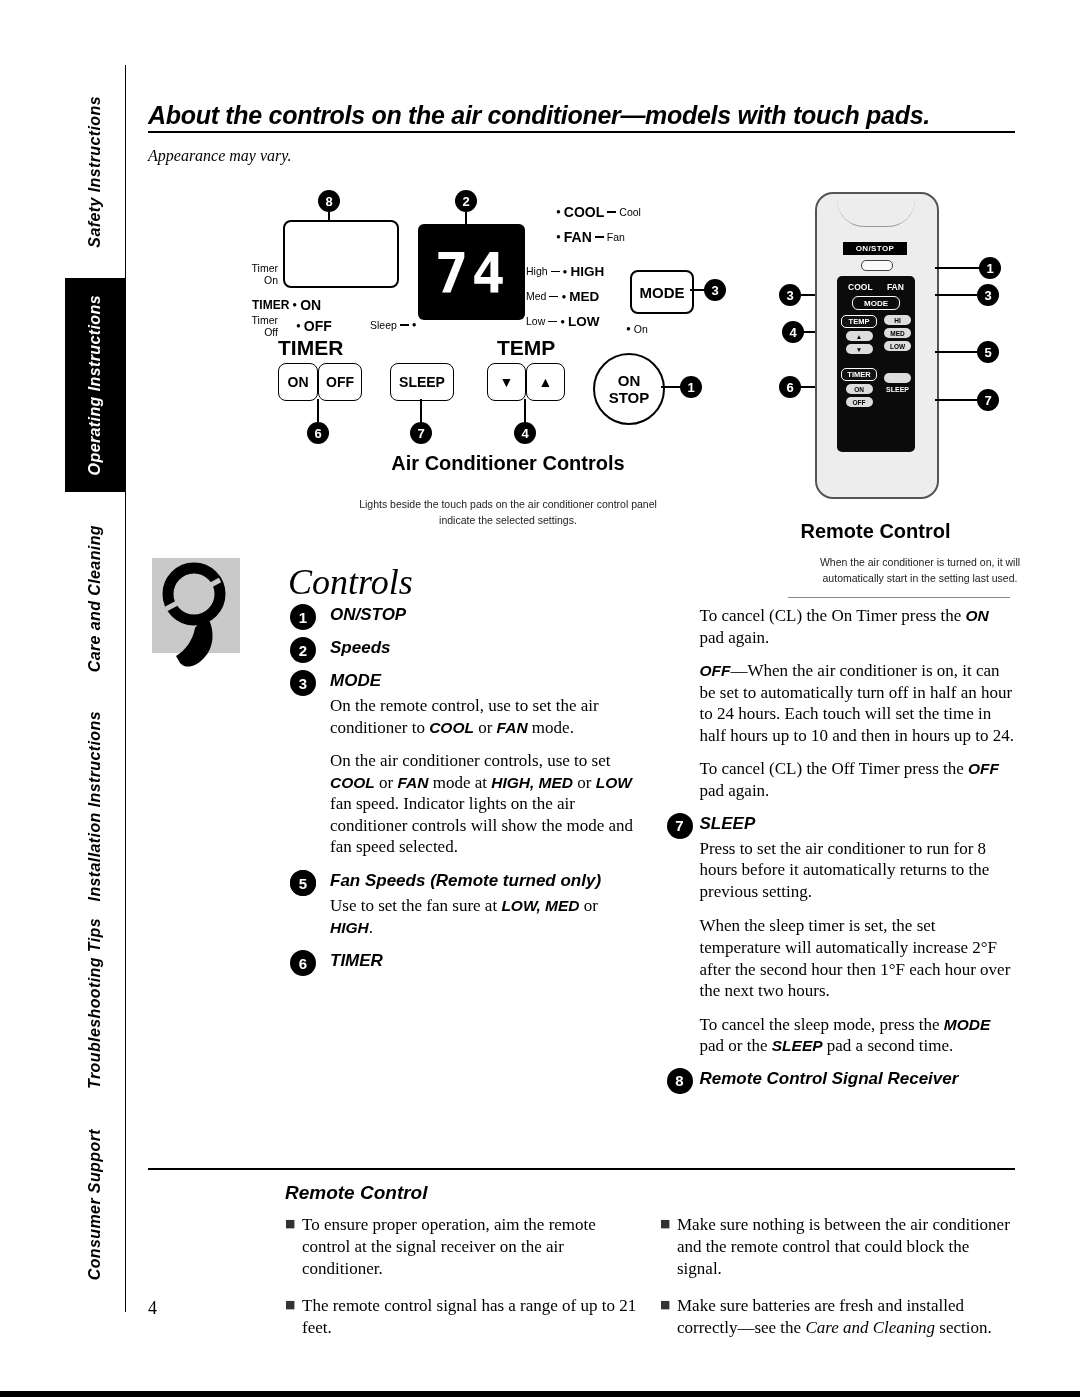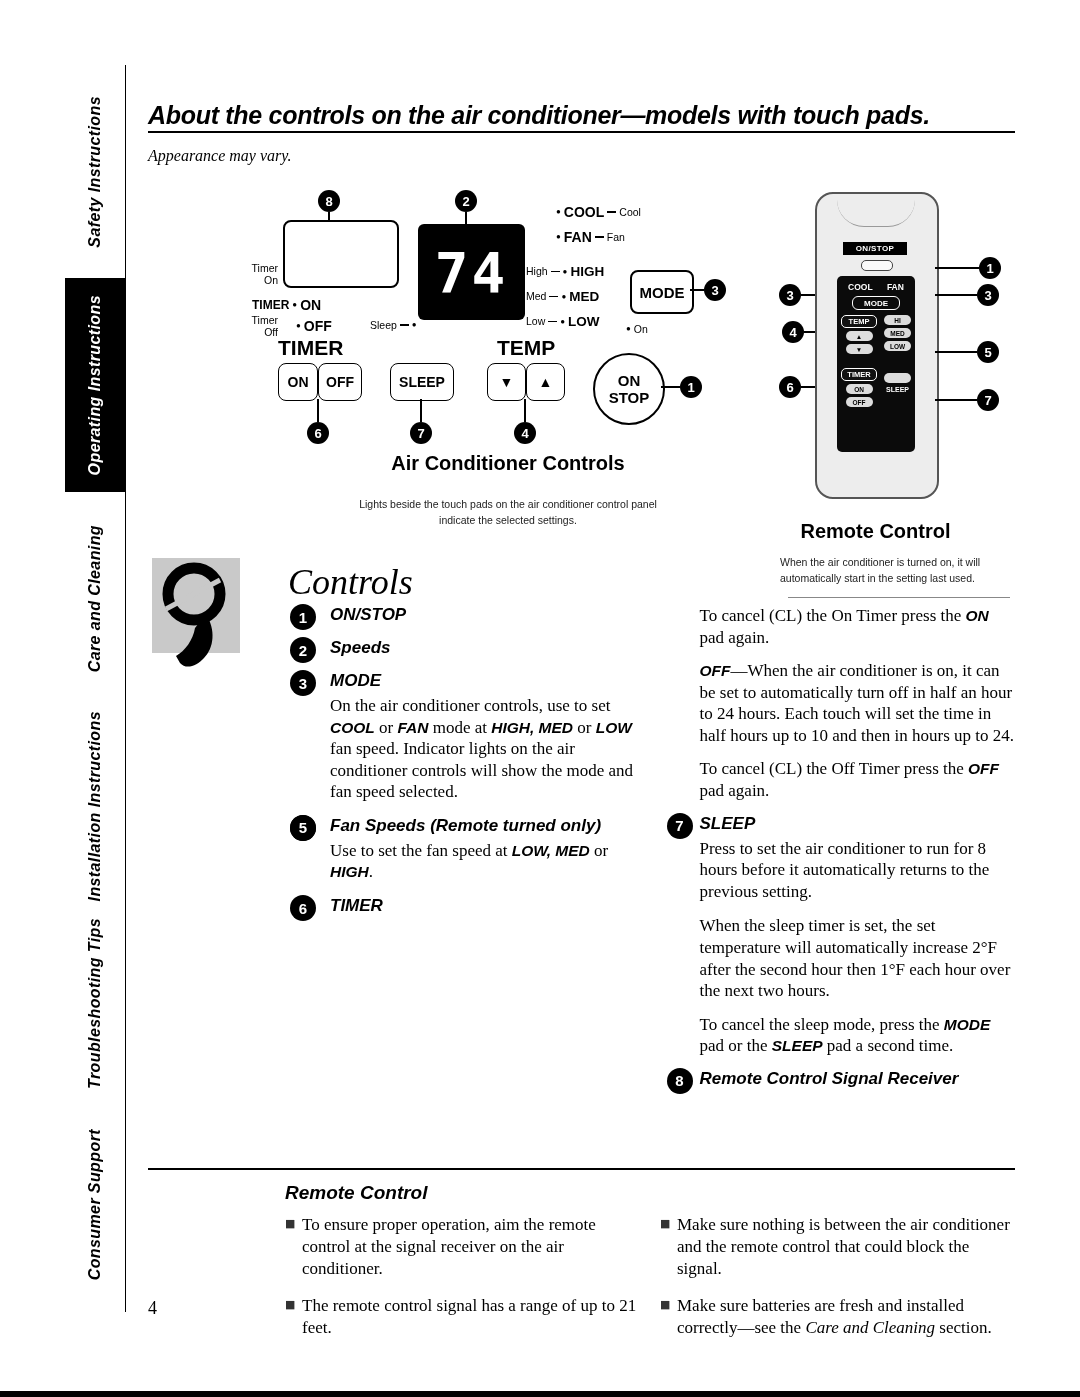--- a/index.html
+++ b/index.html
@@ -68,21 +68,21 @@
           font:bold 8px "Liberation Sans",sans-serif;display:flex;align-items:center;justify-content:center}
   .r-cols{display:flex;justify-content:space-between;flex:1}
   .r-col{display:flex;flex-direction:column;align-items:center;gap:3px}
   .r-lab{width:34px;height:11px;border:1px solid #fff;border-radius:5px;color:#fff;background:#111;
          font:bold 7.5px "Liberation Sans",sans-serif;display:flex;align-items:center;justify-content:center}
   .r-btn{width:27px;height:10px;background:#ddd;border-radius:5px;color:#000;
          font:bold 6.5px "Liberation Sans",sans-serif;display:flex;align-items:center;justify-content:center}
   .r-sleep-lab{color:#fff;font:bold 7px "Liberation Sans",sans-serif}
   .remote-heading{position:absolute;left:620px;top:350px;width:215px;text-align:center;
                   font:bold 20px "Liberation Sans",sans-serif}
-  .remote-note{position:absolute;left:632px;top:384px;width:228px;text-align:left;
+  .remote-note{position:absolute;left:658px;top:384px;width:228px;text-align:center;
                font:10.5px "Liberation Sans",sans-serif;color:#222;line-height:1.55}
   .remote-rule{position:absolute;left:640px;top:427px;width:222px;height:1px;background:#888}
 
   
   .hand{position:absolute;left:4px;top:473px;width:88px;height:95px;background:#c9c9c9}
   .hand svg{position:absolute;left:0;top:0;overflow:visible}
   .controls-heading{position:absolute;left:140px;top:476px;font:italic 36px "Liberation Serif",serif}
 
   .columns{position:absolute;left:0;top:520px;width:867px;display:flex;align-items:flex-start}
   .colL{margin-left:182px;width:312px}
@@ -308,31 +308,32 @@
         </div>
 
         <div class="item">
           <div class="num">2</div>
           <div class="ititle">Speeds</div>
         </div>
 
         <div class="item">
           <div class="num">3</div>
           <div class="ititle">MODE</div>
+          <div class="para"><span>On the remote control, use to set the air conditioner to </span><span class="kw">COOL</span><span> or </span><span class="kw">FAN</span><span> mode.</span></div>
           <div class="para"><span>On the air conditioner controls, use to set </span><span class="kw">COOL</span><span> or </span><span class="kw">FAN</span><span> mode at </span><span class="kw">HIGH, MED</span><span> or </span><span class="kw">LOW</span><span> fan speed. Indicator lights on the air conditioner controls will show the mode and fan speed selected.</span></div>
         </div>
 
         <div class="item">
           <div class="num">4</div>
         </div>
 
         <div class="item">
           <div class="num">5</div>
           <div class="ititle">Fan Speeds (Remote turned only)</div>
-          <div class="para"><span>Use to set the fan speed at </span><span class="kw">LOW, MED</span><span> or </span><span class="kw">HIGH</span><span>.</span></div>
+          <div class="para"><span>Use to set the fan sure at </span><span class="kw">LOW, MED</span><span> or </span><span class="kw">HIGH</span><span>.</span></div>
         </div>
 
         <div class="item">
           <div class="num">6</div>
           <div class="ititle">TIMER</div>
         </div>
 
       </div>
       <div class="colR">
 

